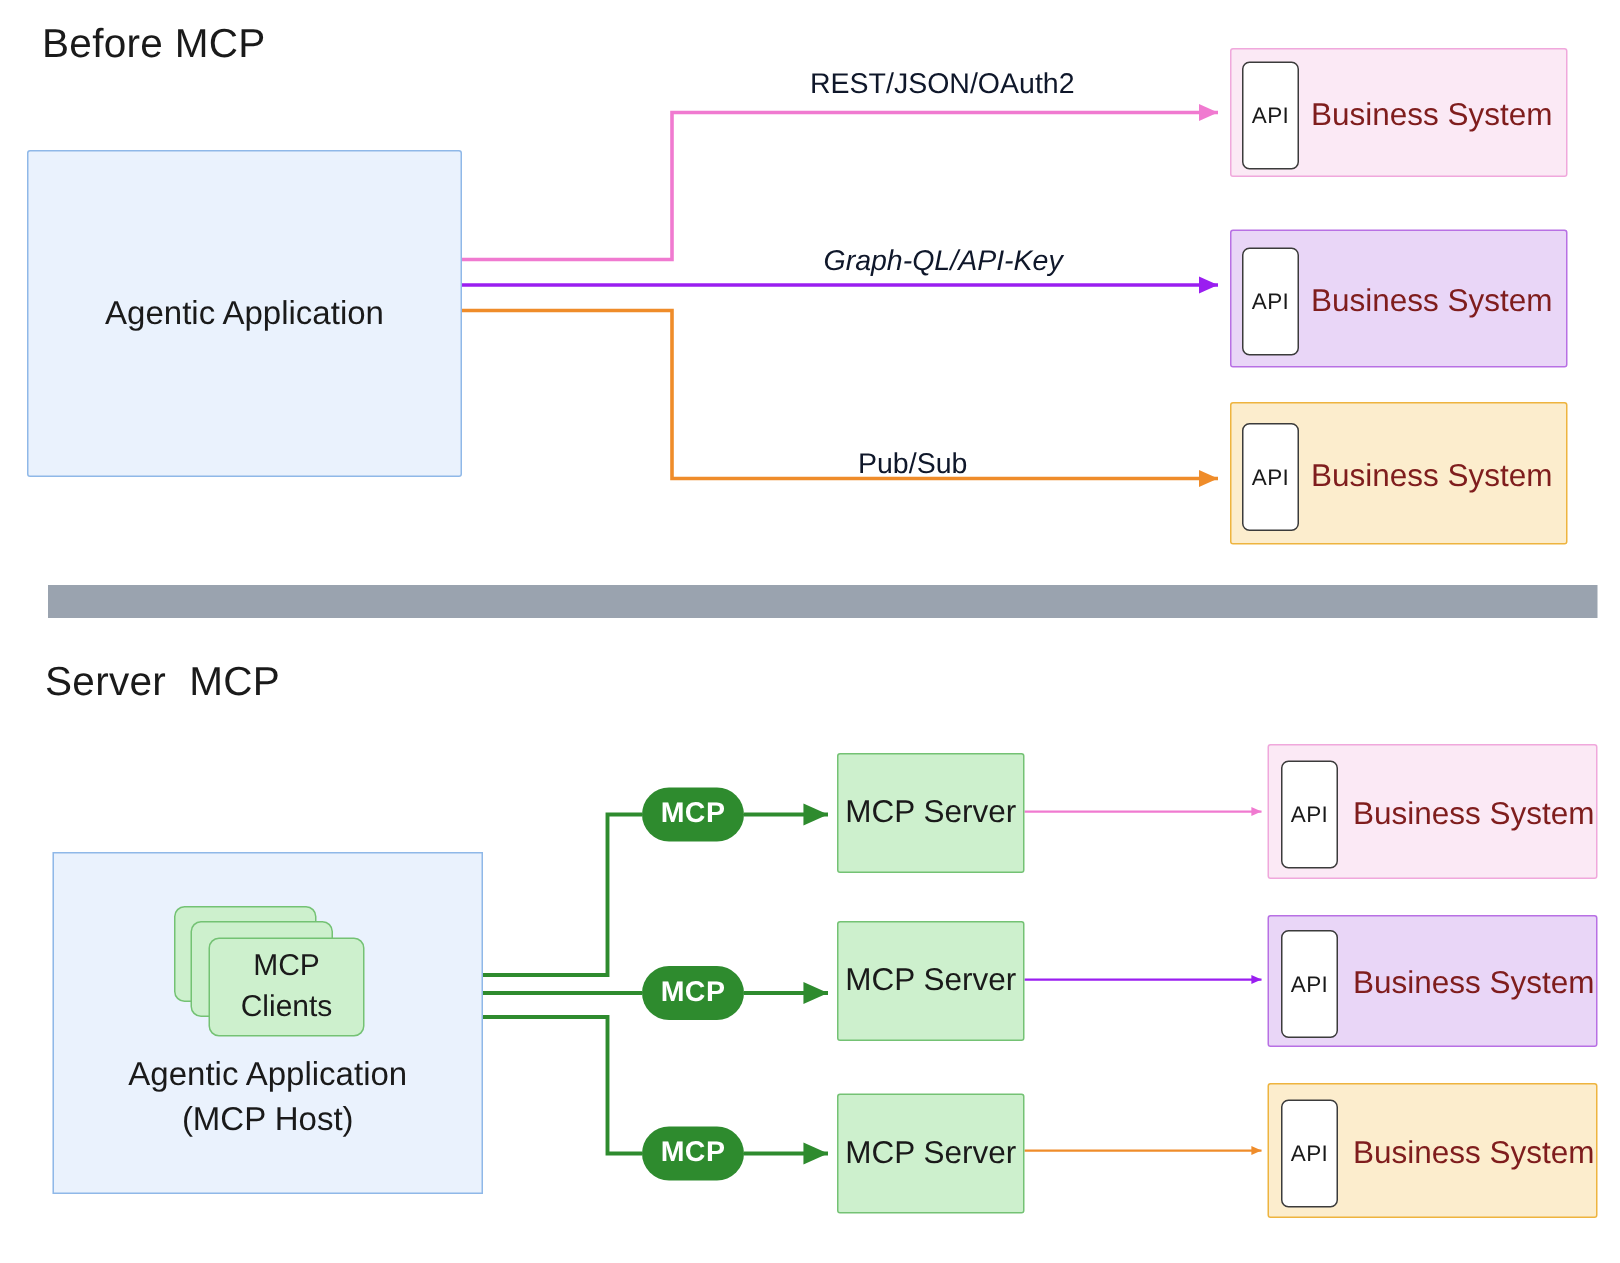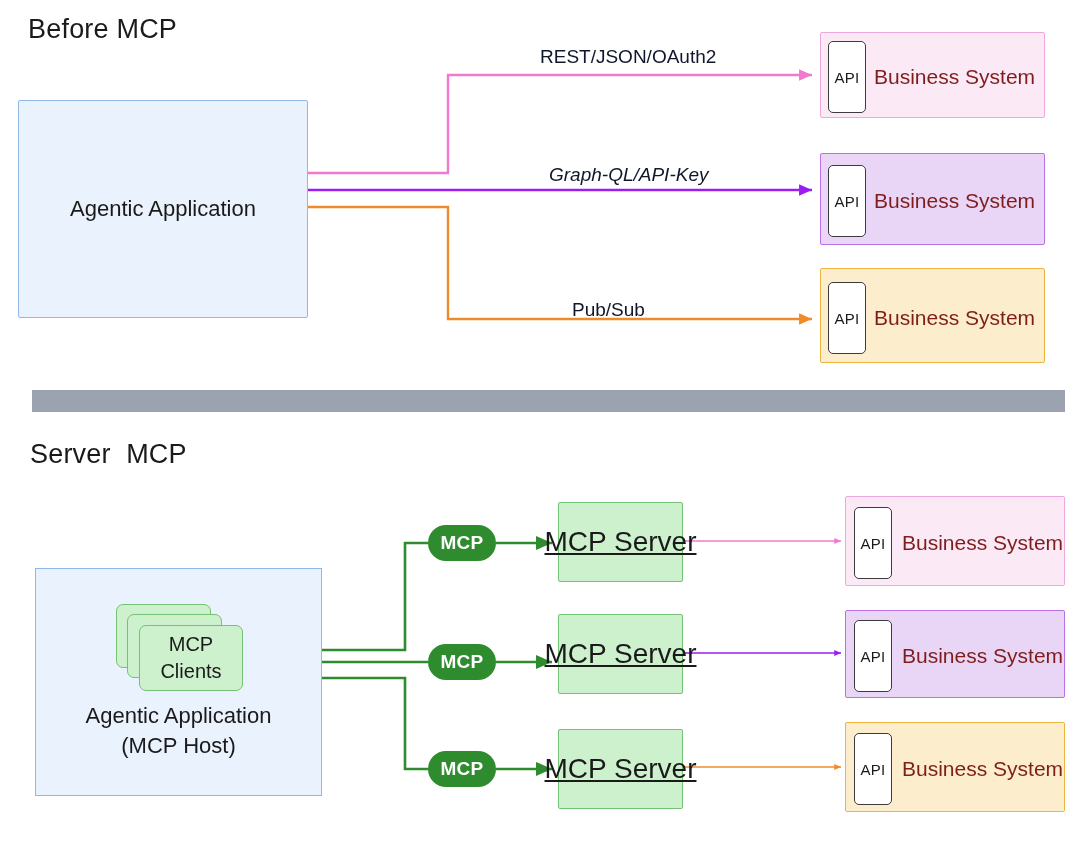--- a/index.html
+++ b/index.html
@@ -123,24 +123,23 @@
     white-space: pre-line;
   }
 
   
   .mcp-server {
     background: #cdf0cd;
     border: 1px solid #74c274;
     display: flex;
     align-items: center;
     justify-content: center;
-    font-size: 28px;
+    font-size: 21px;
     color: #1a1a1a;
     white-space: nowrap;
-    text-decoration: underline;
   }
 
   
   .mcp-pill {
     background: #2e8b2e;
     border-radius: 999px;
     display: flex;
     align-items: center;
     justify-content: center;
     color: #ffffff;

